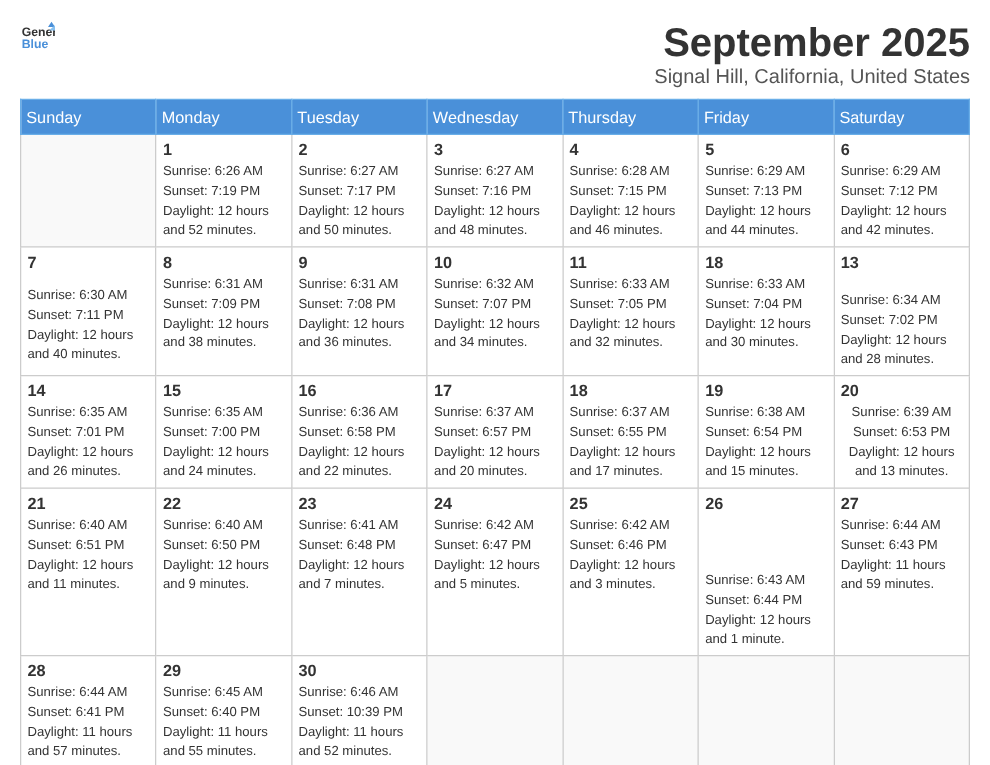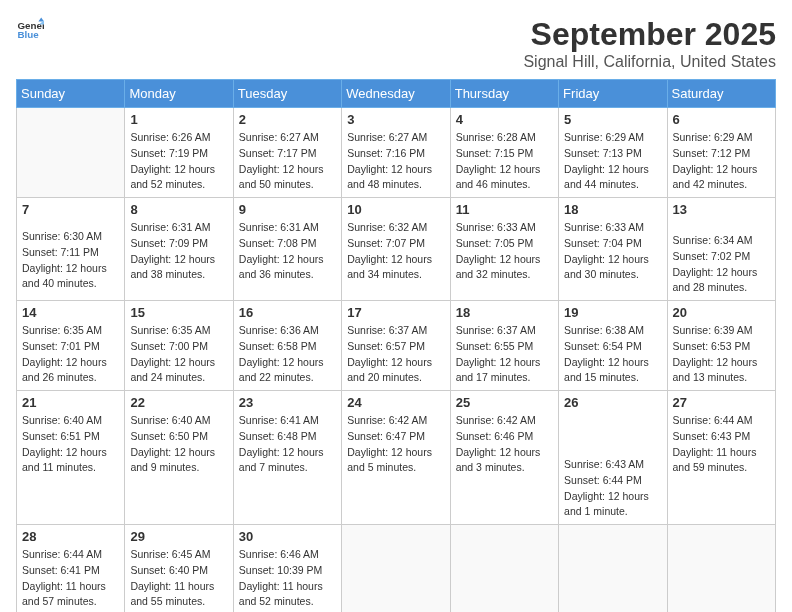--- a/index.html
+++ b/index.html
@@ -240,21 +240,21 @@
         </td>
         <td>
           <div class="day-number">19</div>
           <div class="day-info" style="white-space: pre-line;">Sunrise: 6:38 AM
 Sunset: 6:54 PM
 Daylight: 12 hours
 and 15 minutes.</div>
         </td>
         <td>
           <div class="day-number">20</div>
-          <div class="day-info" style="white-space: pre-line;">Sunrise: 6:39 AM
+          <div class="day-info" style="white-space: pre-line; text-align: center;">Sunrise: 6:39 AM
 Sunset: 6:53 PM
 Daylight: 12 hours
 and 13 minutes.</div>
         </td>
       </tr>
       <tr>
         <td>
           <div class="day-number">21</div>
           <div class="day-info" style="white-space: pre-line;">Sunrise: 6:40 AM
 Sunset: 6:51 PM

